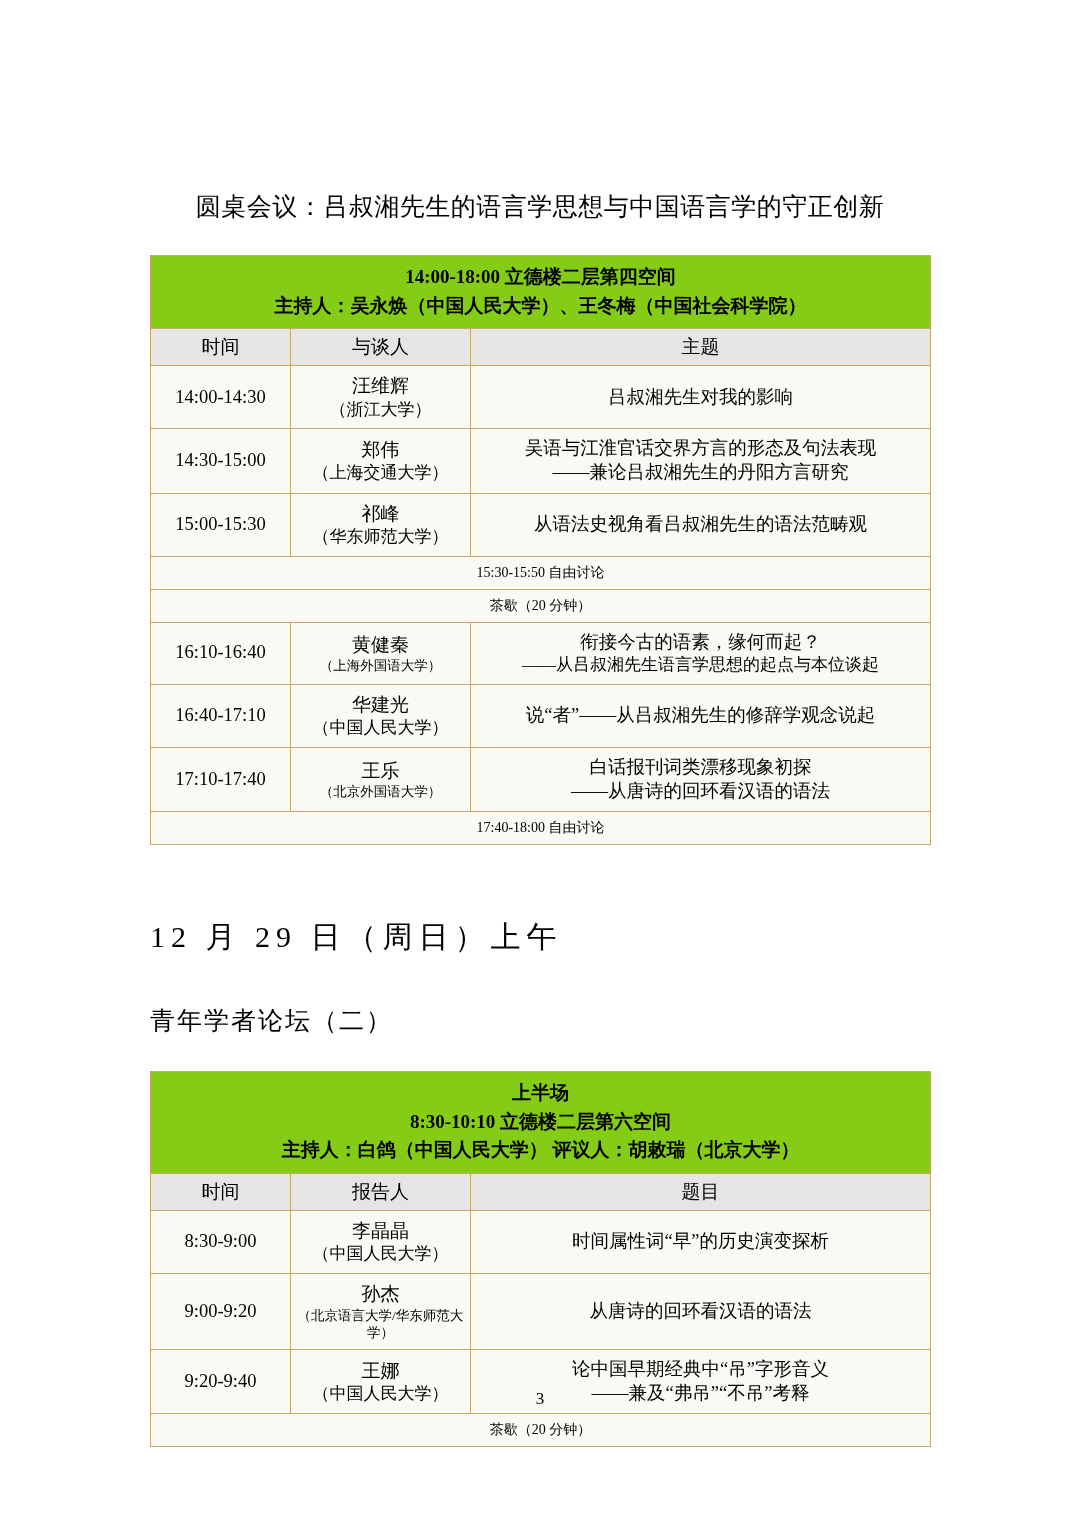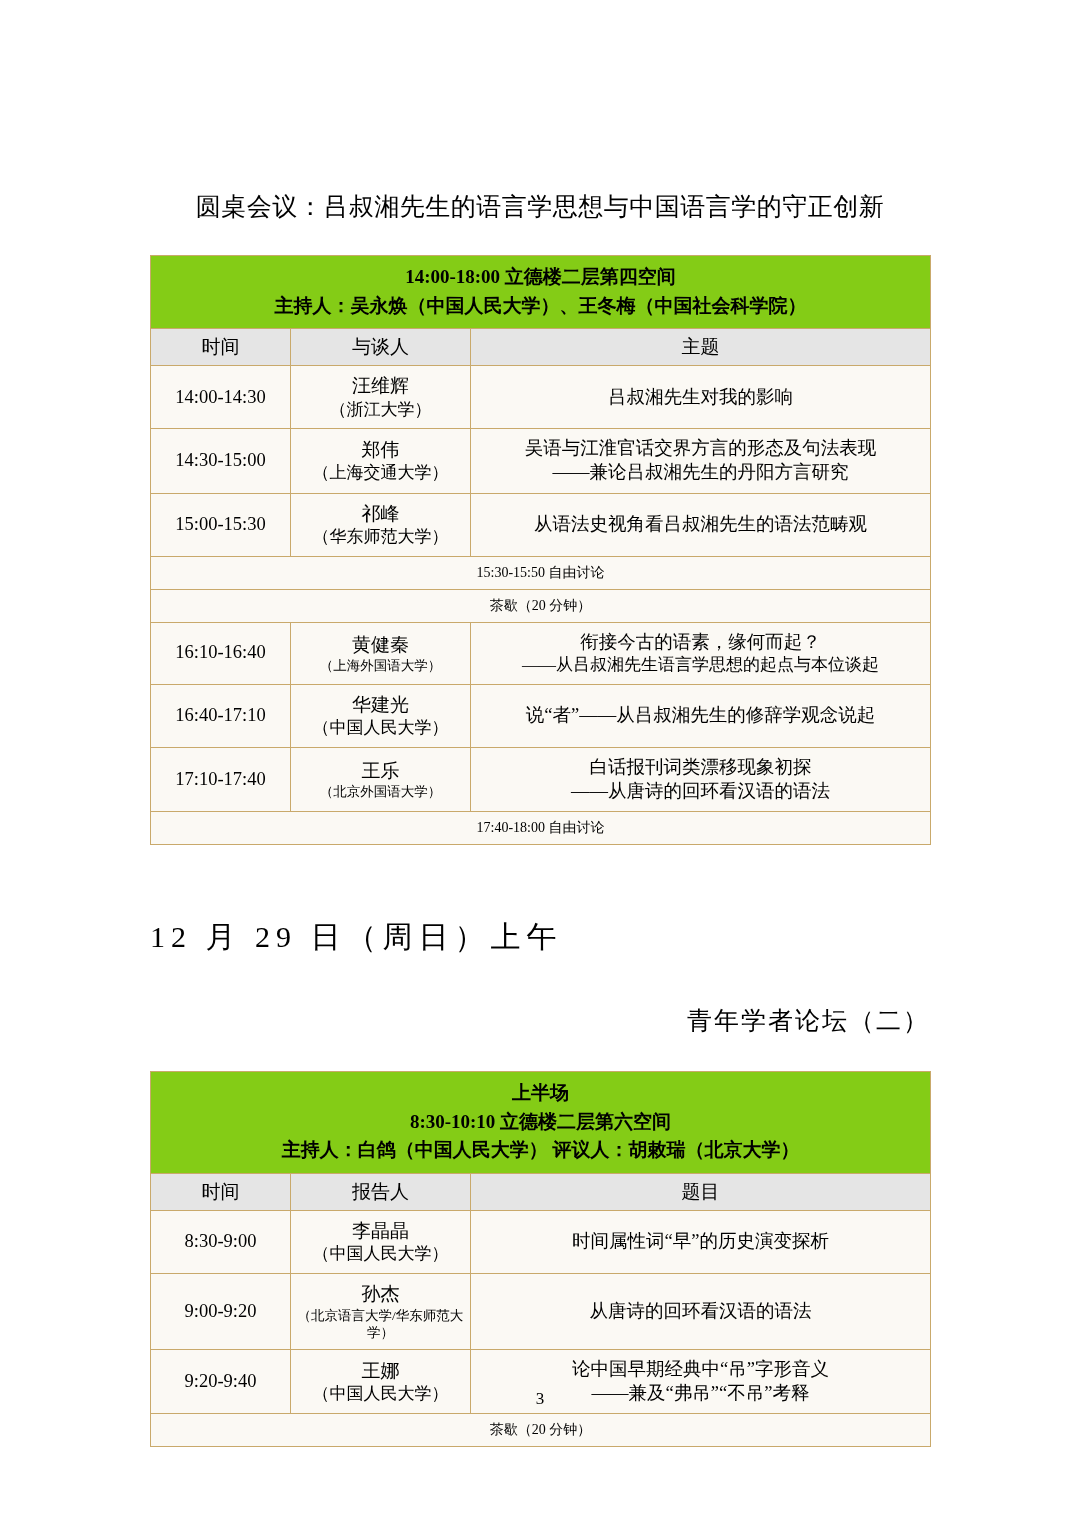--- a/index.html
+++ b/index.html
@@ -77,21 +77,21 @@
   .topic-line.small { font-size: 17px; }
   .day-heading {
     text-align: left;
     font-size: 30px;
     margin: 0;
     padding-top: 72px;
     letter-spacing: 6px;
     font-weight: 400;
   }
   .forum-heading {
-    text-align: right;
+    text-align: left;
     font-size: 25px;
     margin: 0;
     padding-top: 46px;
     letter-spacing: 2px;
     font-weight: 400;
   }
   table.t2 { margin-top: 34px; }
   .page-number {
     position: absolute;
     bottom: 118px;

